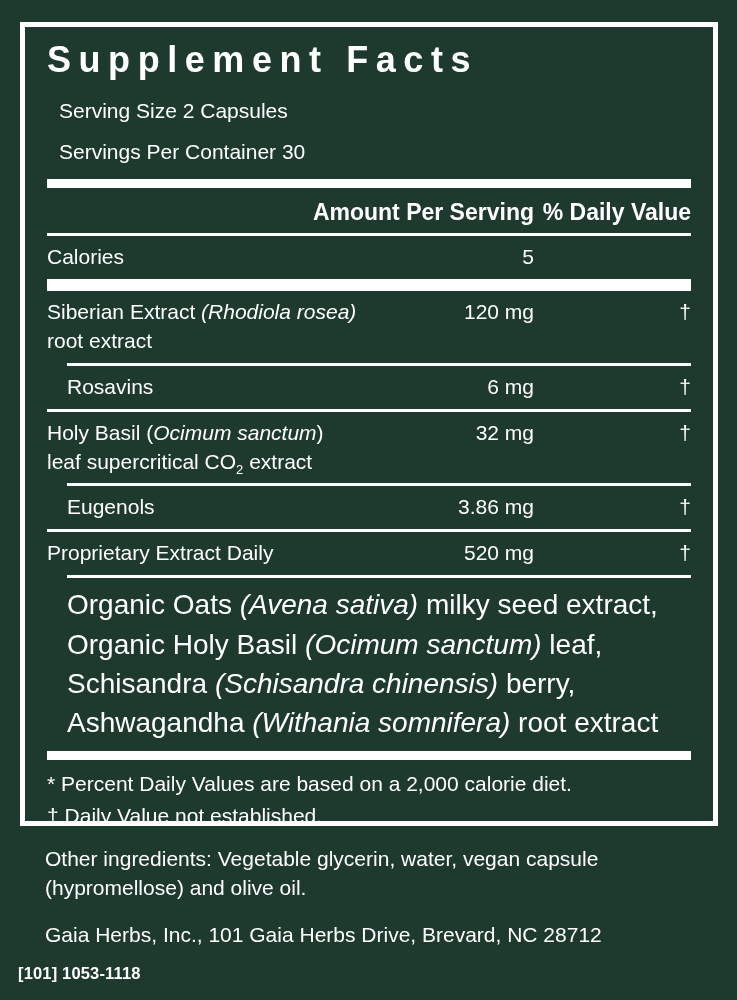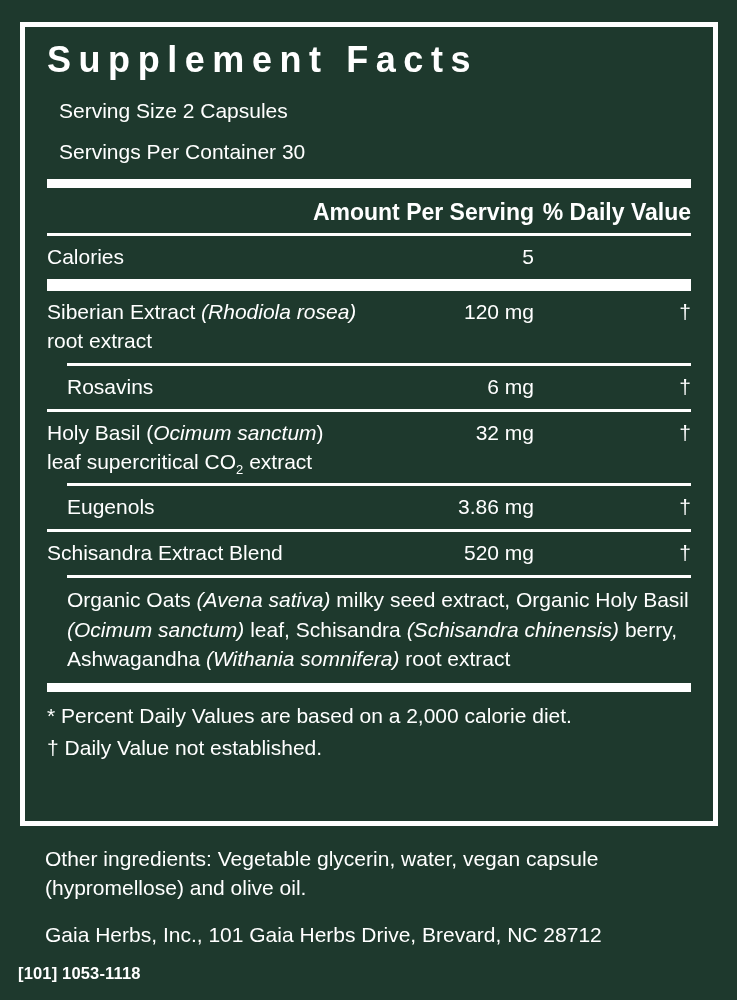--- a/index.html
+++ b/index.html
@@ -34,21 +34,21 @@
   .header-row .h-dv{width:157px;text-align:right;}
   .row{
     display:flex;align-items:flex-start;
     font-size:21px;line-height:1.38;font-weight:500;padding:7px 0;
   }
   .row .name{flex:1;padding-right:6px;}
   .row.indent .name{padding-left:20px;}
   .row .amount{width:110px;text-align:right;}
   .row .dv{width:157px;text-align:right;}
   .desc{
-    font-size:21px;line-height:1.4;font-weight:500;
+    font-size:28px;line-height:1.4;font-weight:500;
     padding:7px 0 7px 20px;
   }
   em{font-style:italic;}
   sub{font-size:0.62em;line-height:0;}
   .footnotes{padding:10px 0 0 0;}
   .footnote{
     font-size:21px;line-height:1.38;font-weight:500;
     margin:0 0 3px 0;padding-left:22px;text-indent:-22px;
   }
   .below{position:absolute;left:45px;top:844px;width:648px;}
@@ -105,21 +105,21 @@
     <div class="cell dv">†</div>
   </div>
       <div class="rule thin-indent"></div>
       <div class="row indent">
     <div class="cell name"><span>Eugenols</span></div>
     <div class="cell amount">3.86 mg</div>
     <div class="cell dv">†</div>
   </div>
       <div class="rule thin"></div>
       <div class="row">
-    <div class="cell name"><span>Schisandra Extract Blend</span></div>
+    <div class="cell name"><span>Proprietary Extract Daily</span></div>
     <div class="cell amount">520 mg</div>
     <div class="cell dv">†</div>
   </div>
       <div class="rule thin-indent"></div>
       <div class="desc indent">
     <span class="name"><span>Organic Oats </span><em>(Avena sativa)</em><span> milky seed extract, Organic Holy Basil </span><em>(Ocimum sanctum)</em><span> leaf, Schisandra </span><em>(Schisandra chinensis)</em><span> berry, Ashwagandha </span><em>(Withania somnifera)</em><span> root extract</span></span>
   </div>
     </div>
 
   <div class="rule thick bar-bottom"></div>

